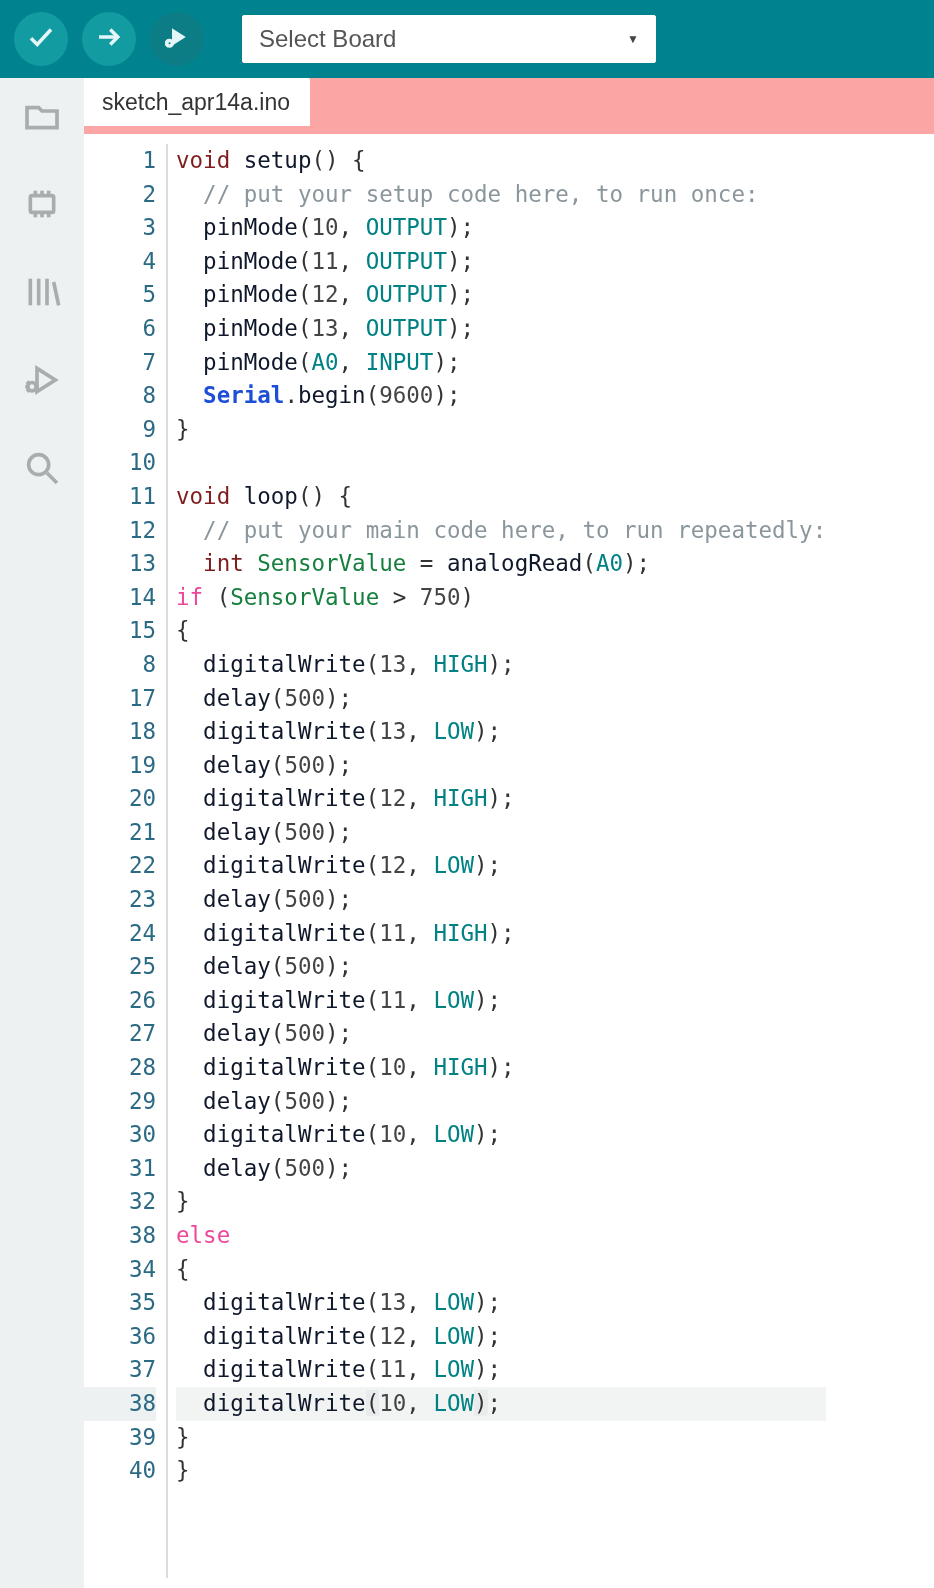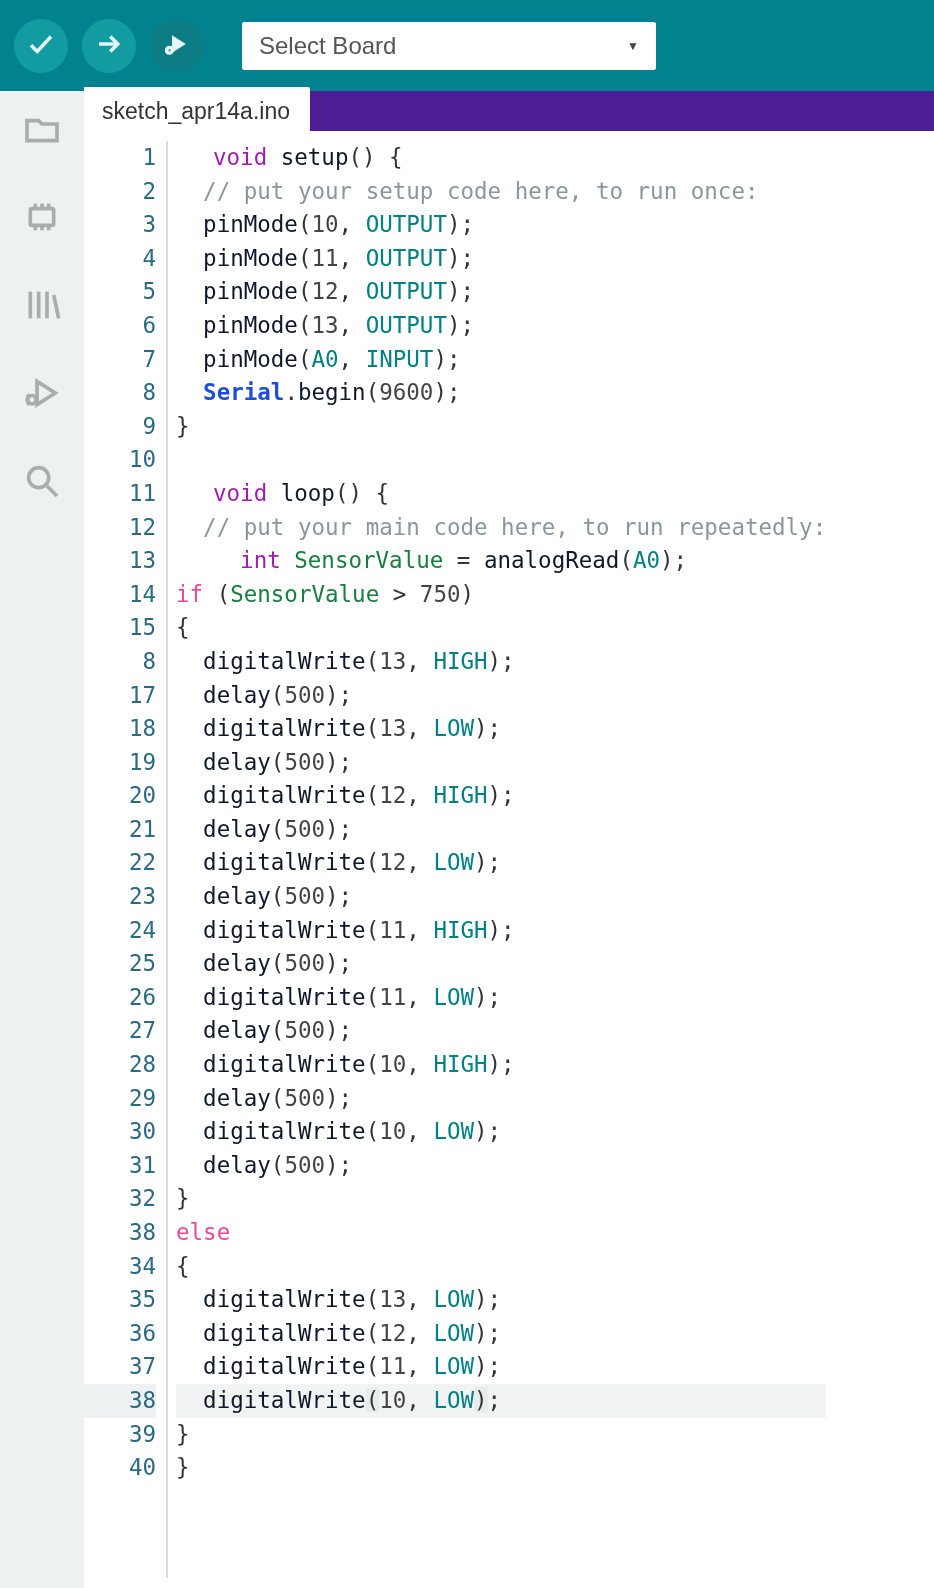--- a/index.html
+++ b/index.html
@@ -9,21 +9,21 @@
     background: #fff;
     width: 934px;
     height: 1588px;
     display: flex;
     flex-direction: column;
     overflow: hidden;
   }
   
   .toolbar {
     background: #00838f;
-    height: 91px;
+    height: 78px;
     display: flex;
     align-items: center;
     padding: 0 14px;
     gap: 14px;
   }
   .tb-btn {
     width: 54px; height: 54px;
     border-radius: 50%;
     background: #129ba1;
     display: flex; align-items: center; justify-content: center;
@@ -65,24 +65,24 @@
   }
   .side-btn {
     width: 48px; height: 48px;
     display: flex; align-items: center; justify-content: center;
     cursor: pointer;
   }
   .side-btn svg { width: 40px; height: 40px; stroke: #a9adaf; fill: none; stroke-width: 2.2; }
   
   .editor-pane { flex: 1; display: flex; flex-direction: column; min-width: 0; }
   .tabs {
-    height: 40px;
-    background: #4c1d95;
-    display: flex;
-    align-items: center;
+    height: 56px;
+    background: #fca5a5;
+    display: flex;
+    align-items: flex-start;
   }
   .tab {
     background: #fff;
     padding: 10px 20px 10px 18px;
     font-size: 23px;
     color: #333;
     border-top-right-radius: 2px;
     height: 48px;
     display: flex; align-items: center;
   }
@@ -111,21 +111,21 @@
     margin-bottom: 10px;
   }
   .code {
     padding: 10px 0 10px 8px;
     white-space: pre;
     color: #333;
   }
   .code .row { height: 33.6px; }
   .code .row.cur { background: #f2f4f4; }
   
-  .kw-type  { color: #a21caf; margin-left: 37px; }   
+  .kw-type  { color: #7f1d1d; }   
   .kw-ctrl  { color: #ec4899; }   
   .fn-known { color: #0f172a; }   
   .ident    { color: #15803d; }
   .const    { color: #008184; }   
   .num      { color: #444; }
   .punct    { color: #333; }
   .comment  { color: #8a969c; }
   .obj      { color: #1d4ed8; font-weight: 700; }
   .match    { background: #e9ecec; border-radius: 2px; }
 </style>

